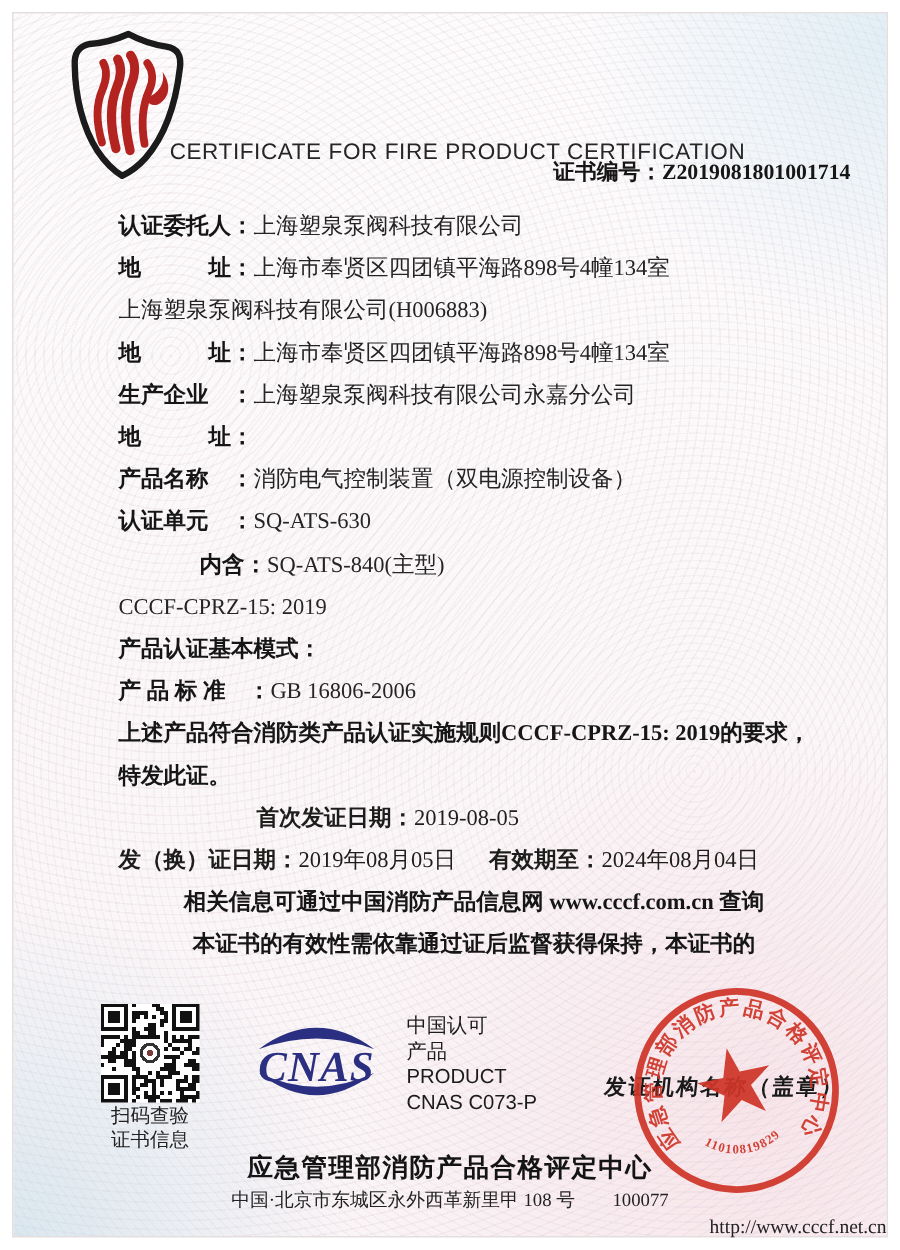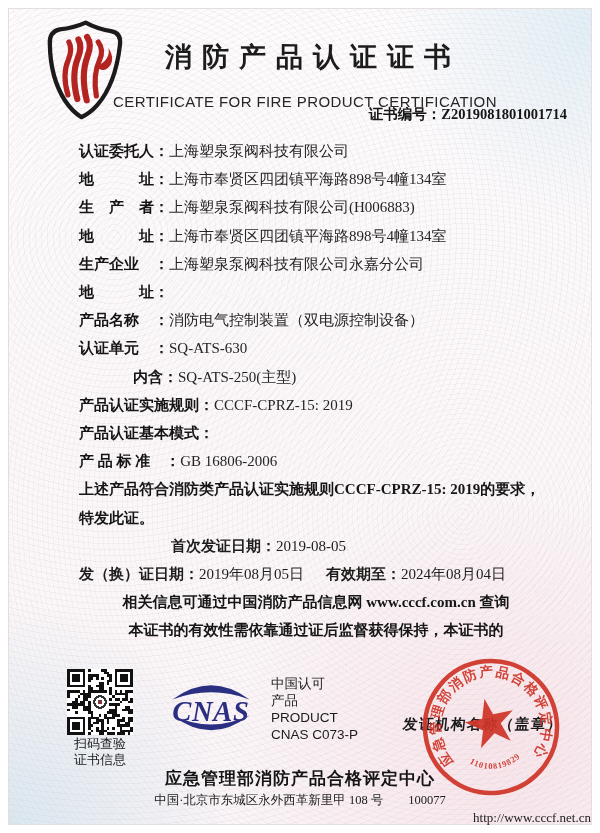--- a/index.html
+++ b/index.html
@@ -68,37 +68,35 @@
       <path d="M55,7 C63,11 74,14 82,15 C90,16 93,21 92,30 C90,55 83,78 70,94 C65,100 60,104 54,107
                C47,103 41,97 36,90 C25,74 19,52 18,31 C17,22 20,17 28,15 C37,14 47,11 55,7 Z" fill="none" stroke="#1b1b1b" stroke-width="4.5" stroke-linejoin="round"></path>
       <path d="M39,84 C34,69 34,57 38,47 C41,39 41,33 38,28" fill="none" stroke="#b32421" stroke-width="5.5" stroke-linecap="round"></path>
       <path d="M49,88 C44,71 44,56 48,45 C51,37 51,30 48,25" fill="none" stroke="#b32421" stroke-width="6.5" stroke-linecap="round"></path>
       <path d="M59,89 C54,71 54,55 58,43 C61,35 61,27 57,22" fill="none" stroke="#b32421" stroke-width="6.5" stroke-linecap="round"></path>
       <path d="M69,84 C66,70 67,56 71,46 C74,39 73,32 69,27" fill="none" stroke="#b32421" stroke-width="5.5" stroke-linecap="round"></path>
       <path d="M69,52 C78,48 82,41 80,33 C86,41 86,50 79,55 C75,58 70,56 69,52 Z" fill="#b32421"></path>
     </g>
   </svg>
 
-  <div class="title-cn">消防产品认证证书</div>
   <div class="title-en">CERTIFICATE FOR FIRE PRODUCT CERTIFICATION</div>
   <div class="cert-no">
     <span>证书编号：</span><span>Z2019081801001714</span>
   </div>
 
   <div class="content">
     <div class="row">
       <span class="lbl">认证委托人：</span>
       <span class="val">上海塑泉泵阀科技有限公司</span>
     </div>
     <div class="row">
       <span class="lbl">地　　　址：</span>
       <span class="val">上海市奉贤区四团镇平海路898号4幢134室</span>
     </div>
     <div class="row">
-      <span class="lbl">生　产　者：</span>
       <span class="val">上海塑泉泵阀科技有限公司(H006883)</span>
     </div>
     <div class="row">
       <span class="lbl">地　　　址：</span>
       <span class="val">上海市奉贤区四团镇平海路898号4幢134室</span>
     </div>
     <div class="row">
       <span class="lbl">生产企业　：</span>
       <span class="val">上海塑泉泵阀科技有限公司永嘉分公司</span>
     </div>
@@ -108,24 +106,23 @@
     <div class="row">
       <span class="lbl">产品名称　：</span>
       <span class="val">消防电气控制装置（双电源控制设备）</span>
     </div>
     <div class="row">
       <span class="lbl">认证单元　：</span>
       <span class="val">SQ-ATS-630</span>
     </div>
     <div class="row indent-sm">
       <span class="lbl">内含：</span>
-      <span class="val">SQ-ATS-250(主型)</span>
-    </div>
-    <div class="row">
-      <span class="lbl">产品认证实施规则：</span>
+      <span class="val">SQ-ATS-840(主型)</span>
+    </div>
+    <div class="row">
       <span class="val">CCCF-CPRZ-15: 2019</span>
     </div>
     <div class="row">
       <span class="lbl">产品认证基本模式：</span>
     </div>
     <div class="row">
       <span class="lbl">产 品 标 准　：</span>
       <span class="val">GB 16806-2006</span>
     </div>
 

